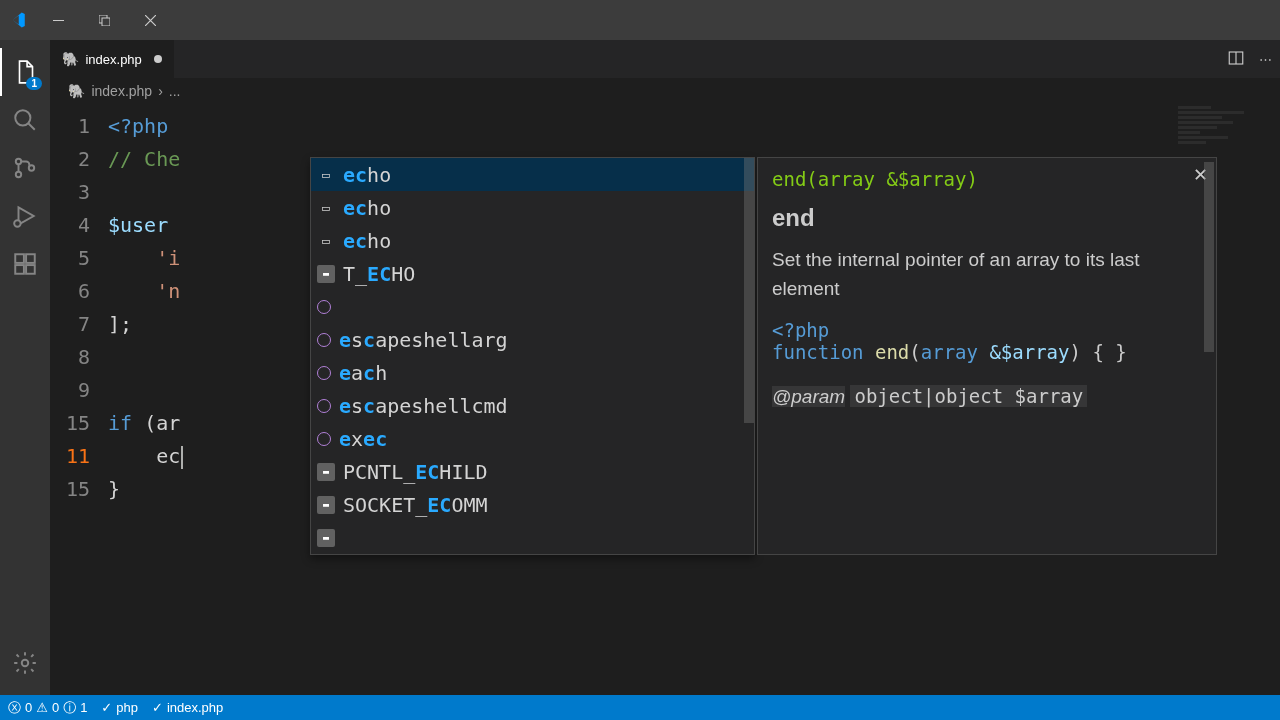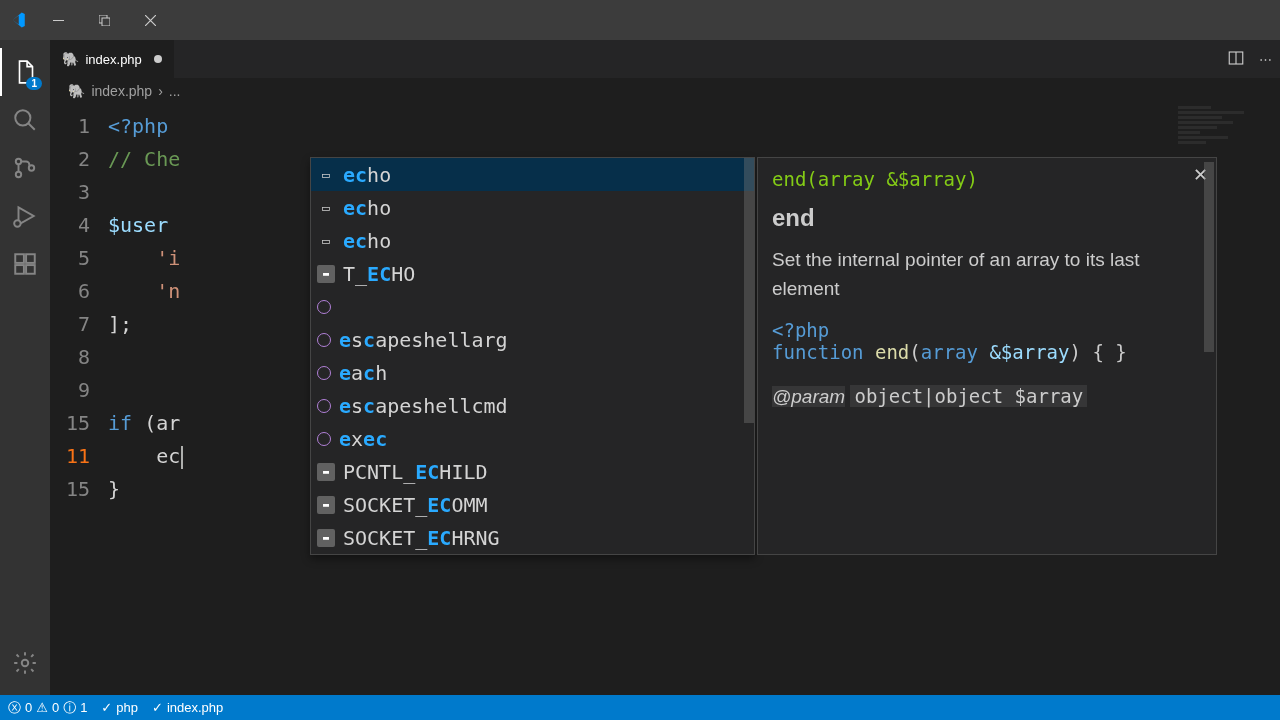--- a/index.html
+++ b/index.html
@@ -234,21 +234,20 @@
         <div class="suggest-row">
             <span class="sicon const">▬</span>
             <span><span>PCNTL_</span><span class="hl">EC</span><span>HILD</span></span>
           </div>
         <div class="suggest-row">
             <span class="sicon const">▬</span>
             <span><span>SOCKET_</span><span class="hl">EC</span><span>OMM</span></span>
           </div>
         <div class="suggest-row">
             <span class="sicon const">▬</span>
-            <span><span>SOCKET_</span><span class="hl">EC</span><span>HRNG</span></span>
           </div>
         <div class="suggest-scroll"></div>
       </div>
 
       <div class="doc-panel">
         <span class="close">✕</span>
         <div class="doc-sig">end(array &amp;$array)</div>
         <div class="doc-name">end</div>
         <div class="doc-desc">Set the internal pointer of an array to its last element</div>
         <div class="doc-code">

